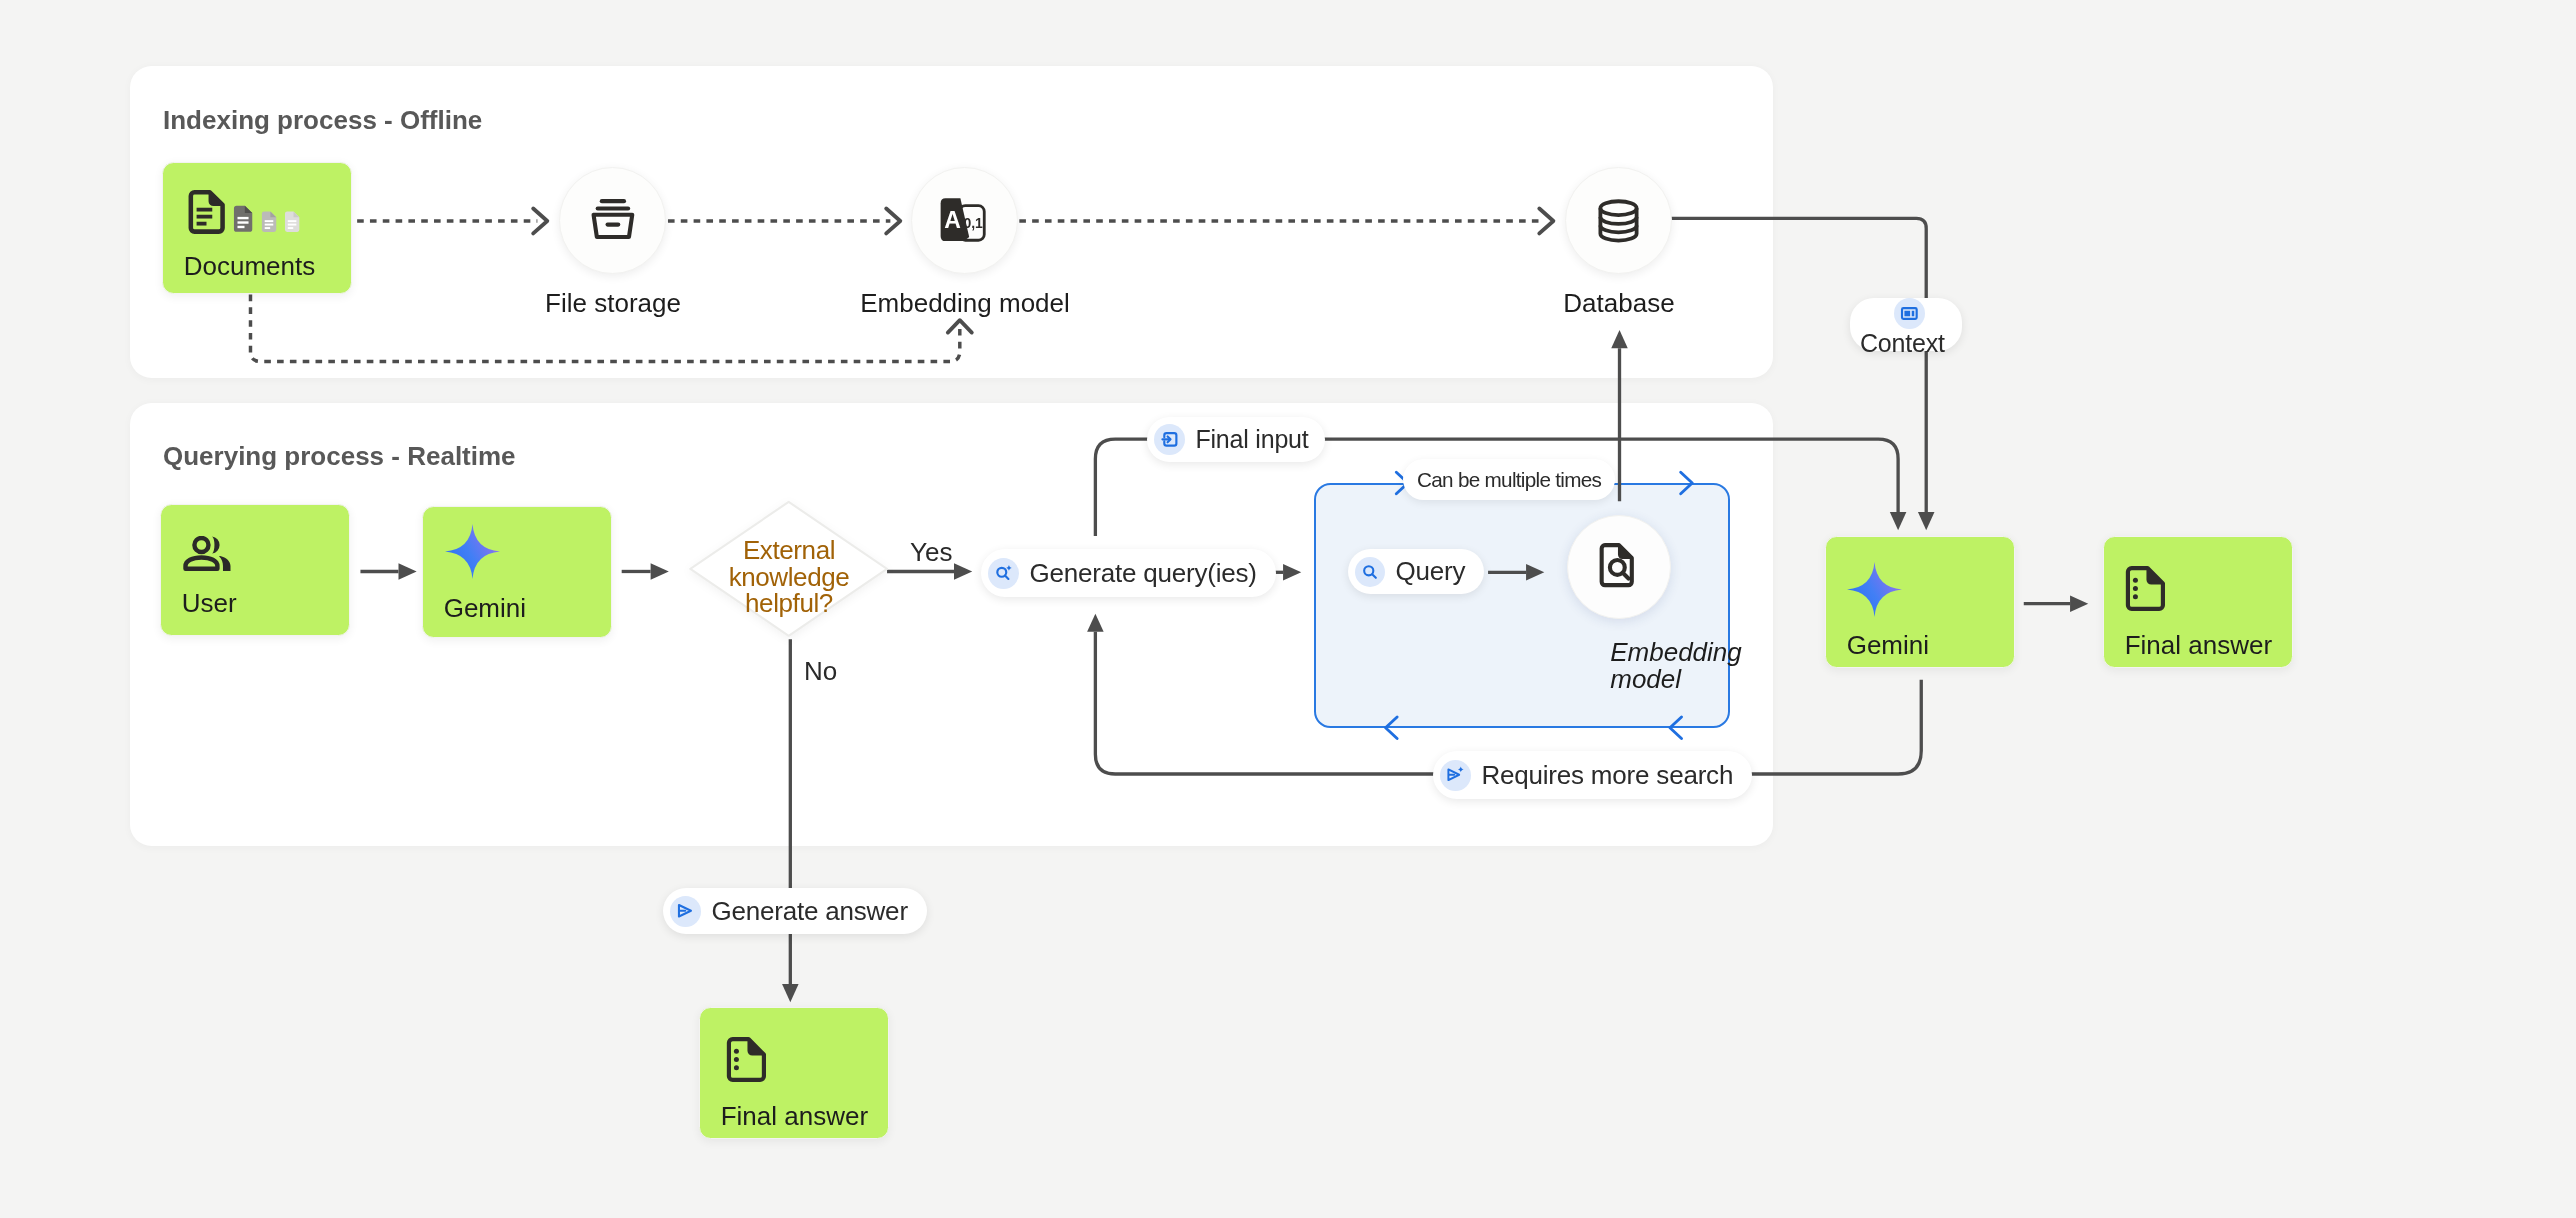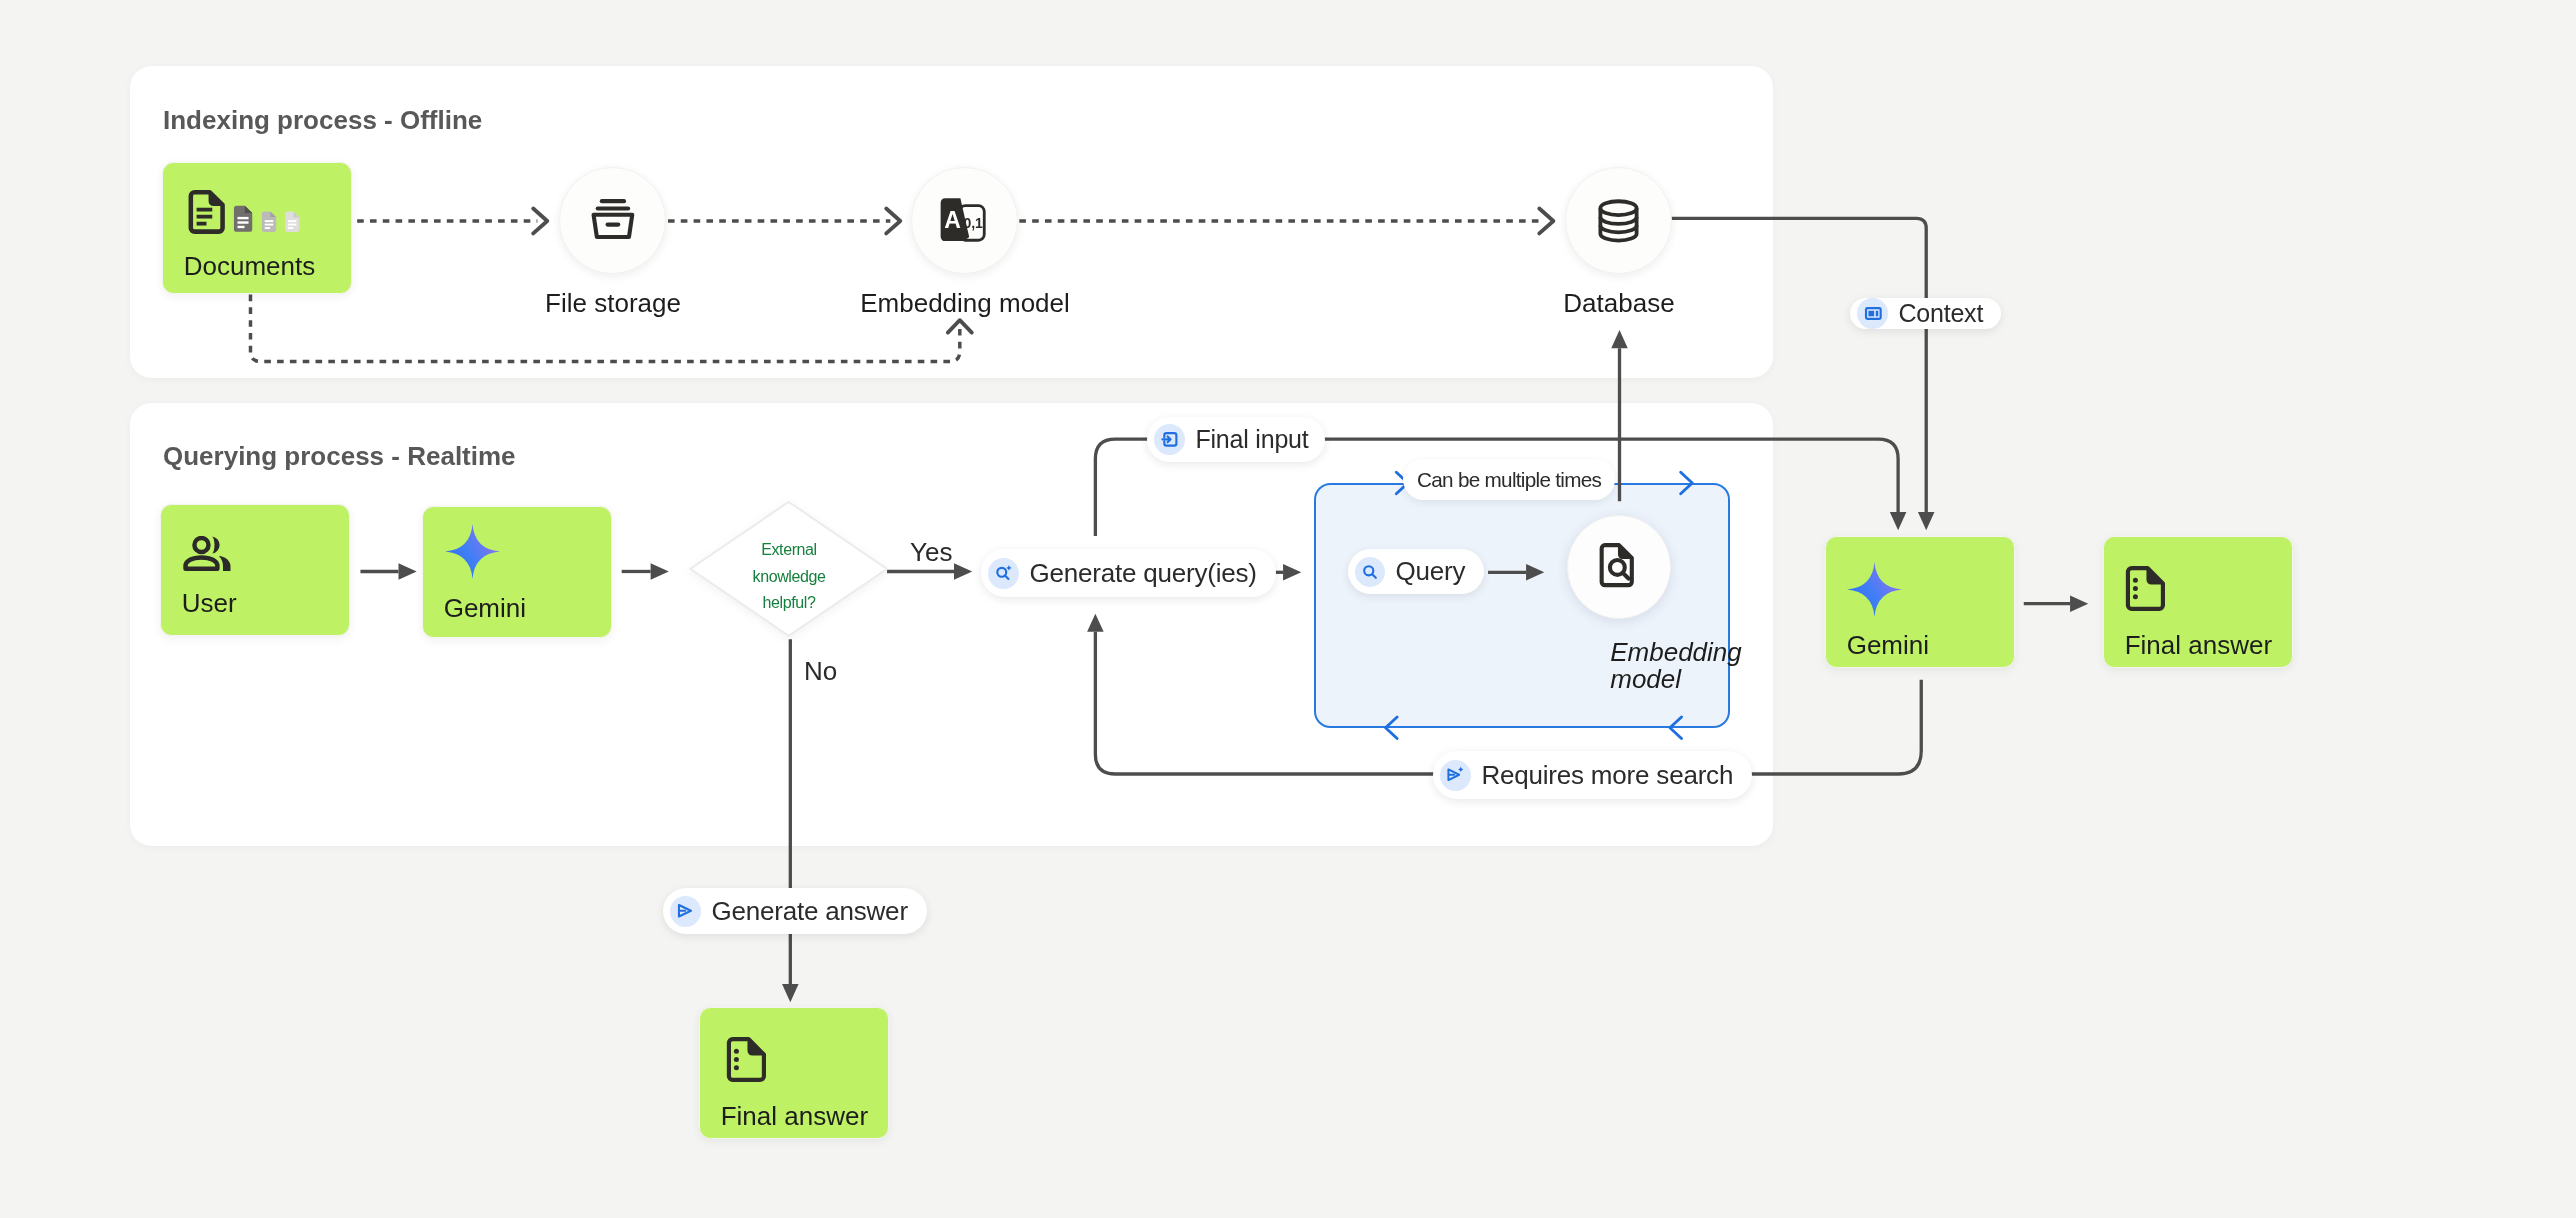--- a/index.html
+++ b/index.html
@@ -74,21 +74,21 @@
       <path d="M1689 571 L1703 584 L1689 597"></path>
       <path d="M2033 571 L2047 584 L2033 597"></path>
       <path d="M1690 867 L1676 880 L1690 893"></path>
       <path d="M2034 867 L2020 880 L2034 893"></path>
     </g>
   </svg>
 
   <svg class="fl" style="left:682px;top:492px;" width="215" height="157" viewBox="0 0 260 190">
     <polygon points="10,93 129,12 248,93 129,174" fill="#ffffff" stroke="#ececea" stroke-width="2.5" stroke-linejoin="round" style="filter:drop-shadow(0 3px 5px rgba(0,0,0,.05));"></polygon>
   </svg>
-  <div class="fl" style="left:698px;top:537px;width:182px;text-align:center;font-size:16px;line-height:26.5px;letter-spacing:-0.4px;color:#15803d;">External<br>knowledge<br>helpful?</div>
+  <div class="fl" style="left:698px;top:537px;width:182px;text-align:center;font-size:26px;line-height:26.5px;letter-spacing:-0.4px;color:#a16207;">External<br>knowledge<br>helpful?</div>
   <div class="fl" style="left:910px;top:537px;font-size:26px;color:#2a2a2a;">Yes</div>
   <div class="fl" style="left:804px;top:656px;font-size:26px;color:#2a2a2a;">No</div>
 
   <div class="node" style="left:162px;top:162px;">
     <svg style="position:absolute;left:25px;top:27px;" width="145" height="47" viewBox="0 0 175 57">
       <g>
         <path d="M7.5 2.8 H26 L41.5 18 V46 a4.5 4.5 0 0 1 -4.5 4.5 H7.5 A4.5 4.5 0 0 1 3 46 V7.3 A4.5 4.5 0 0 1 7.5 2.8 Z" fill="none" stroke="#2e2c29" stroke-width="5.5" stroke-linejoin="round"></path>
         <path d="M26 2.8 L41.5 18 H30.5 A4.5 4.5 0 0 1 26 13.5 Z" fill="#2e2c29" stroke="#2e2c29" stroke-width="3" stroke-linejoin="round"></path>
         <rect x="10" y="21.5" width="19" height="4.6" fill="#2e2c29"></rect>
         <rect x="10" y="30" width="19" height="4.6" fill="#2e2c29"></rect>
@@ -218,21 +218,21 @@
     <span class="ic" style="width:31px;height:31px;">
       <svg width="20.7" height="20.7" viewBox="0 0 24 24" fill="none" stroke="#1f6fe0" stroke-width="2.5" stroke-linecap="round" stroke-linejoin="round">
         <path d="M5 9.6 V7.2 Q5 4.7 7.5 4.7 H16.5 Q19 4.7 19 7.2 V16.8 Q19 19.3 16.5 19.3 H7.5 Q5 19.3 5 16.8 V14.4"></path>
         <path d="M2.8 12 H11.6"></path>
         <path d="M8.8 8.6 L12.2 12 L8.8 15.4"></path>
       </svg>
     </span>
     <span class="tx" style="font-size:25px;margin-right:16.5px;">Final input</span>
   </div>
 
-  <div class="pill" style="left:1850px;top:298px;height:31px;">
+  <div class="pill" style="left:1850px;top:298px;height:53px;flex-direction:column;">
     <span class="ic" style="width:31px;height:31px;">
       <svg width="20.7" height="20.7" viewBox="0 0 24 24">
         <rect x="3.5" y="6" width="17" height="12.4" rx="1.6" fill="none" stroke="#1f6fe0" stroke-width="2.5"></rect>
         <rect x="6.3" y="9" width="6.6" height="6.4" fill="#1f6fe0"></rect>
         <rect x="14.8" y="9" width="2.9" height="6.4" fill="#1f6fe0"></rect>
       </svg>
     </span>
     <span class="tx" style="font-size:25px;margin-right:17.4px;">Context</span>
   </div>
 

